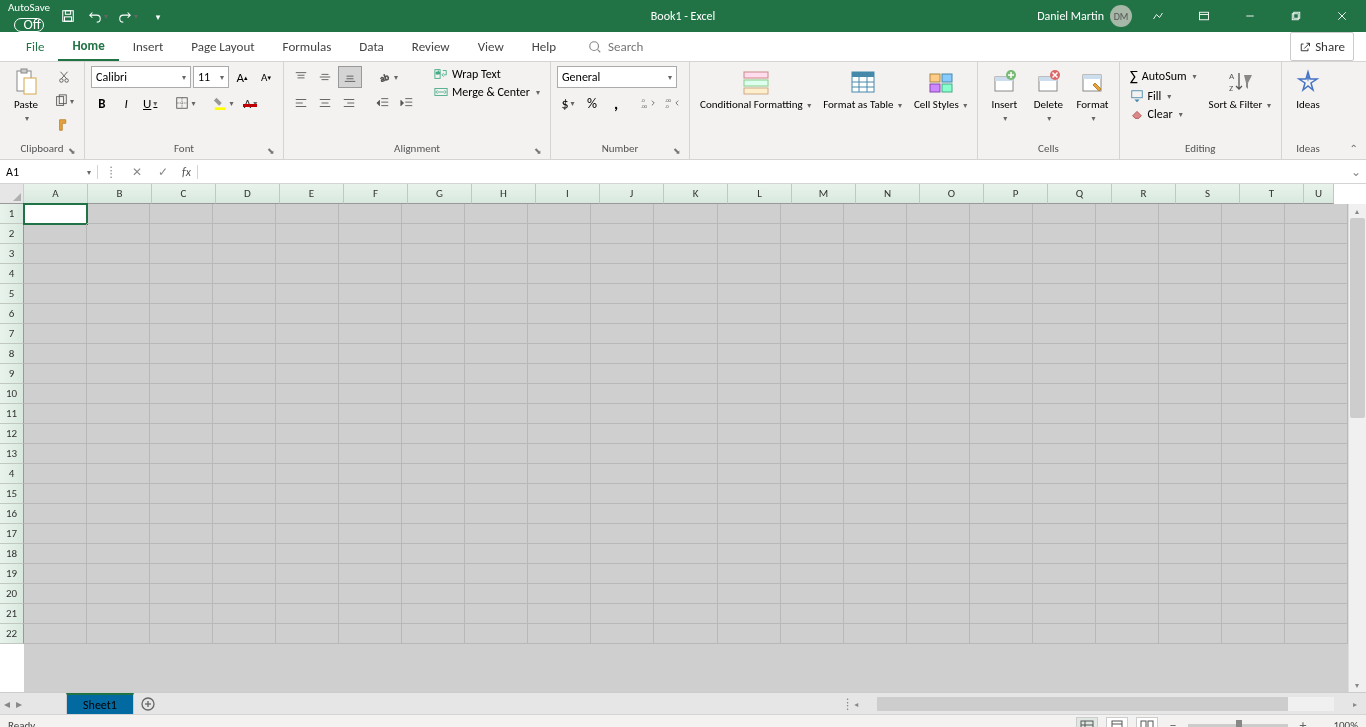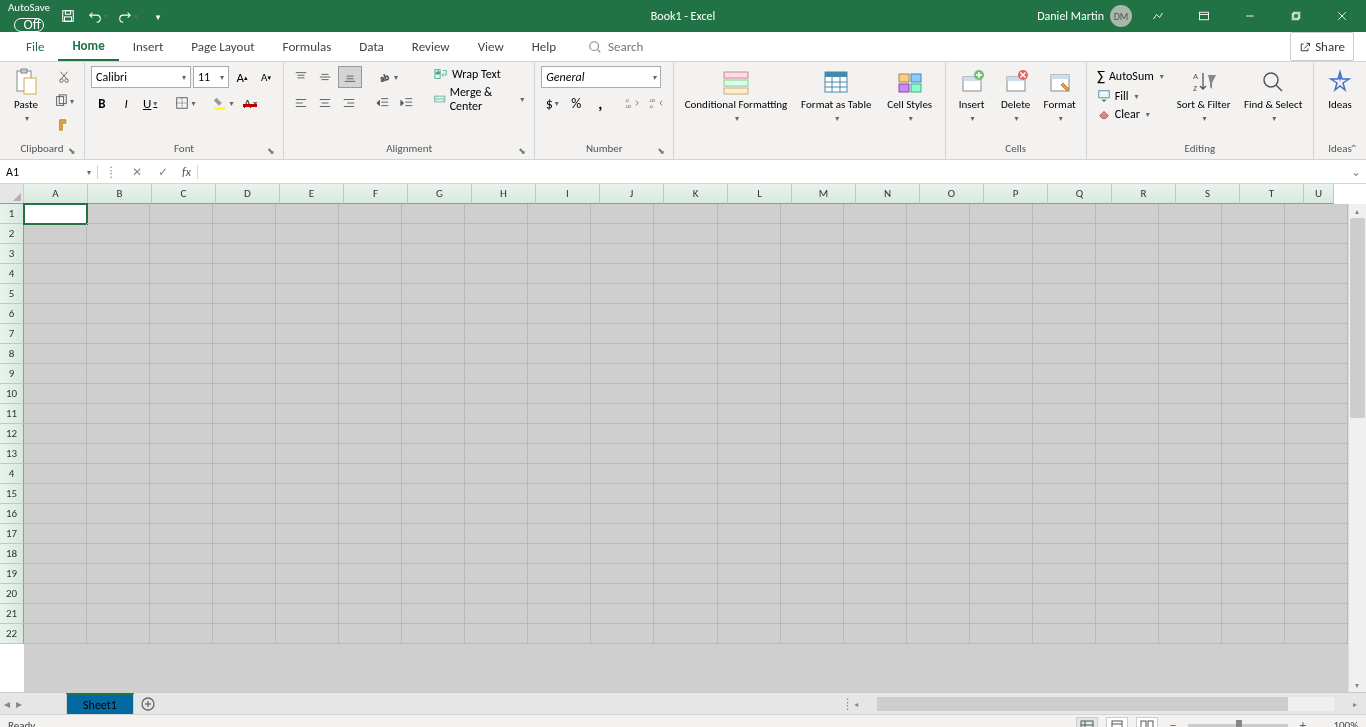--- a/index.html
+++ b/index.html
@@ -39,21 +39,21 @@
 .big-btn-icon { width: 28px; height: 28px; display: flex; align-items: center; justify-content: center; }
 .big-btn-label { font-size: 11px; text-align: center; line-height: 13px; margin-top: 2px; }
 .small-btn { padding: 2px 4px; cursor: pointer; display: flex; align-items: center; justify-content: center; min-width: 22px; height: 22px; }
 .small-btn svg { width: 14px; height: 14px; }
 .dropdown-arrow { font-size: 8px; margin-left: 2px; color: #666; }
 
 .font-row, .align-row { display: flex; gap: 2px; align-items: center; }
 .font-col { display: flex; flex-direction: column; gap: 4px; }
 .font-name-box { width: 100px; height: 22px; border: 1px solid #ababab; background: #fff; font-size: 12px; padding: 0 4px; display: flex; align-items: center; justify-content: space-between; }
 .font-size-box { width: 36px; height: 22px; border: 1px solid #ababab; background: #fff; font-size: 12px; padding: 0 4px; display: flex; align-items: center; justify-content: space-between; }
-.number-format-box { width: 120px; height: 22px; border: 1px solid #ababab; background: #fff; font-size: 12px; padding: 0 4px; display: flex; align-items: center; justify-content: space-between; font-style: italic; }
+.number-format-box { width: 120px; height: 22px; border: 1px solid #ababab; background: #fff; font-size: 12px; padding: 0 4px; display: flex; align-items: center; justify-content: space-between; }
 
 .stack { display: flex; flex-direction: column; gap: 2px; }
 
 .editing-row { display: flex; align-items: center; gap: 4px; font-size: 12px; padding: 1px 4px; cursor: pointer; }
 .editing-row svg { width: 14px; height: 14px; }
 
 .collapse-ribbon { position: absolute; right: 8px; bottom: 4px; cursor: pointer; font-size: 10px; color: #666; }
 
 
 .formula-bar { height: 24px; border-bottom: 1px solid #d4d4d4; display: flex; align-items: center; background: #fff; }
@@ -526,29 +526,20 @@
       <div class="big-btn">
         <div class="big-btn-icon">
             <svg width="26" height="26" viewBox="0 0 26 26" fill="none" stroke="#555" stroke-width="1.3">
               <text x="2" y="10" font-size="9" fill="#555" stroke="none">A</text>
               <text x="2" y="22" font-size="9" fill="#555" stroke="none">Z</text>
               <path d="M12 4 L12 20 M9 17 L12 20 L15 17"></path>
               <path d="M17 6 L25 6 L21 14 L21 20 L19 18 L19 14 Z" fill="#888" stroke="none"></path>
             </svg>
           </div>
         <div class="big-btn-label"><span>Sort &amp; Filter</span> <span class="dropdown-arrow">▾</span></div>
-      </div>
-      <div class="big-btn">
-        <div class="big-btn-icon">
-            <svg width="26" height="26" viewBox="0 0 26 26" fill="none" stroke="#555" stroke-width="1.5">
-              <circle cx="11" cy="11" r="7"></circle>
-              <line x1="16" y1="16" x2="22" y2="22"></line>
-            </svg>
-          </div>
-        <div class="big-btn-label"><span>Find &amp; Select</span> <span class="dropdown-arrow">▾</span></div>
       </div>
     </div>
     <div class="group-label">Editing</div>
   </div>
 
   <div class="ribbon-group" style="border-right:none">
     <div class="group-content">
       <div class="big-btn">
         <div class="big-btn-icon">
             <svg width="26" height="26" viewBox="0 0 26 26" fill="#4472c4" stroke="none">

